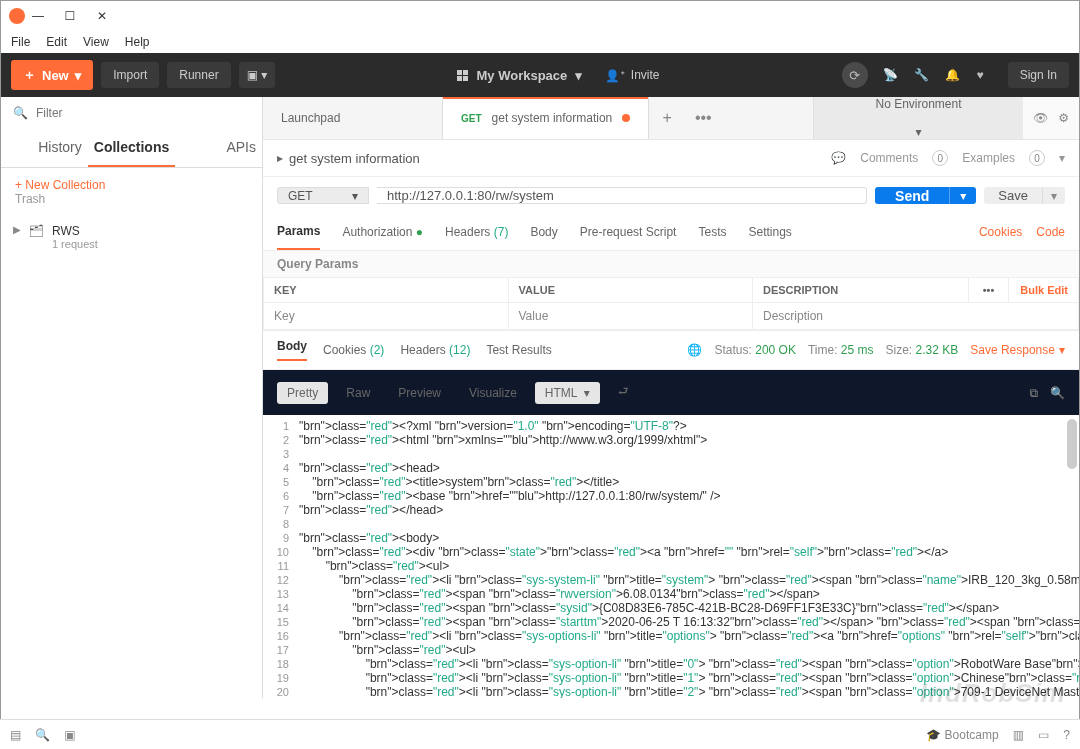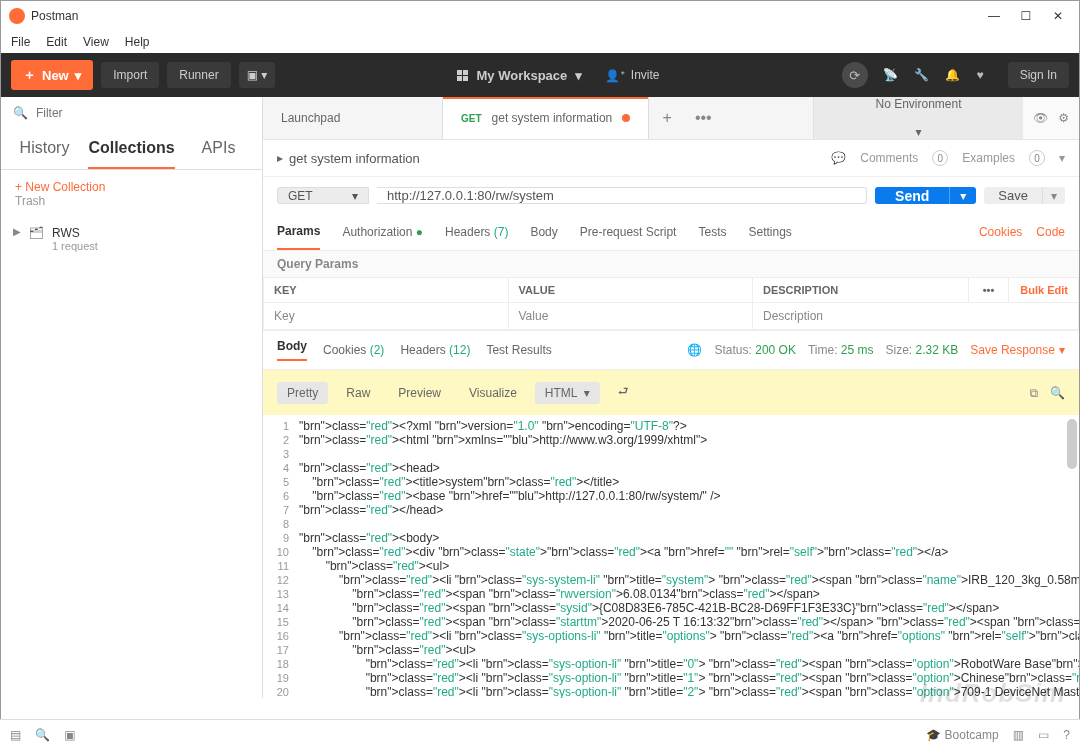--- a/index.html
+++ b/index.html
@@ -19,21 +19,21 @@
 .ws .grid { display: grid; grid-template-columns: repeat(2,5px); grid-template-rows: repeat(2,5px); gap: 1px; }
 .ws .grid div { background: #ccc; }
 .invite { display: flex; align-items: center; gap: 6px; font-size: 12px; }
 .tb-right { display: flex; align-items: center; gap: 16px; color: #bbb; }
 .circ { width: 26px; height: 26px; border-radius: 50%; background: #4a4a4a; display: flex; align-items: center; justify-content: center; font-size: 13px; }
 .main { display: flex; height: 601px; }
 .sidebar { width: 262px; border-right: 1px solid #ddd; display: flex; flex-direction: column; }
 .filter { padding: 8px 12px; display: flex; align-items: center; gap: 6px; color: #888; border-bottom: 0; }
 .filter input { border: none; outline: none; flex: 1; font-size: 12px; }
 .sbtabs { display: flex; border-bottom: 1px solid #ddd; }
-.sbtab { flex: 1; text-align: center; padding: 10px 0; font-size: 16px; color: #666; }
+.sbtab { flex: 1; text-align: right; padding: 10px 6px; font-size: 14px; color: #666; }
 .sbtab.active { border-bottom: 2px solid #ff6c37; color: #333; font-weight: 600; }
 .sbrow { display: flex; justify-content: space-between; padding: 10px 14px; font-size: 12px; flex-direction: column; }
 .nc { color: #ff6c37; }
 .trash { color: #999; }
 .coll { padding: 8px 12px; display: flex; align-items: flex-start; gap: 8px; }
 .coll .chev { color: #888; font-size: 10px; }
 .coll .fold { color: #555; }
 .coll .name { font-weight: 400; }
 .coll .sub { color: #999; font-size: 11px; }
 .content { flex: 1; display: flex; flex-direction: column; overflow: hidden; }
@@ -65,40 +65,39 @@
 table.params { width: 100%; border-collapse: collapse; }
 table.params th, table.params td { border: 1px solid #eee; padding: 6px 10px; text-align: left; font-size: 12px; font-weight: normal; color: #888; }
 table.params th { color: #666; font-weight: 600; font-size: 11px; }
 .params .bulk { color: #ff6c37; text-align: right; }
 .resptabs { display: flex; align-items: center; padding: 8px 14px; gap: 16px; border-bottom: 1px solid #eee; border-top: 1px solid #eee; font-size: 12px; }
 .resptab { color: #666; }
 .resptab.active { border-bottom: 2px solid #ff6c37; padding-bottom: 6px; font-weight: 600; color: #333; }
 .respstatus { margin-left: auto; display: flex; gap: 12px; color: #888; align-items: center; }
 .green { color: #2e9e4f; }
 .saveresp { color: #ff6c37; display: flex; align-items: center; gap: 4px; }
-.viewbar { display: flex; align-items: center; gap: 8px; padding: 8px 14px; background: #fef9c3; }
+.viewbar { display: flex; align-items: center; gap: 8px; padding: 8px 14px; background: #0f172a; }
 .vbtn { padding: 4px 10px; color: #666; border-radius: 3px; font-size: 12px; }
 .vbtn.sel { background: #e6e6e6; }
 .code { font-family: Consolas, monospace; font-size: 12px; padding: 4px 0 0 0; overflow: hidden; position: relative; }
 .codeline { display: flex; line-height: 14px; }
 .ln { width: 36px; text-align: right; color: #999; padding-right: 10px; font-size: 11px; flex-shrink: 0; }
 .ct { white-space: pre; color: #333; }
 .grn { color: #2a8; }
 .scrollbar { position: absolute; right: 2px; top: 4px; width: 10px; height: 50px; background: #ccc; border-radius: 5px; }
 .statusbar { position: absolute; bottom: 0; left: 0; right: 0; height: 30px; border-top: 1px solid #ddd; display: flex; align-items: center; padding: 0 10px; gap: 14px; color: #888; font-size: 12px; background: #fff; }
 .statusbar .r { margin-left: auto; display: flex; gap: 14px; align-items: center; }
 .num { color: #2a8; }
 .watermark { position: absolute; bottom: 40px; right: 14px; color: rgba(0,0,0,.12); font-size: 26px; font-style: italic; font-weight: 700; letter-spacing: 1px; pointer-events: none; }
 </style>
 </head>
 <body>
 
 <div class="titlebar">
   <div class="logo"></div>
-  <div class="title">Postman</div>
   <div class="winbtns">
     <div class="winbtn">—</div>
     <div class="winbtn">☐</div>
     <div class="winbtn">✕</div>
   </div>
 </div>
 
 <div class="menubar">
   <div>File</div>
   <div>Edit</div>

